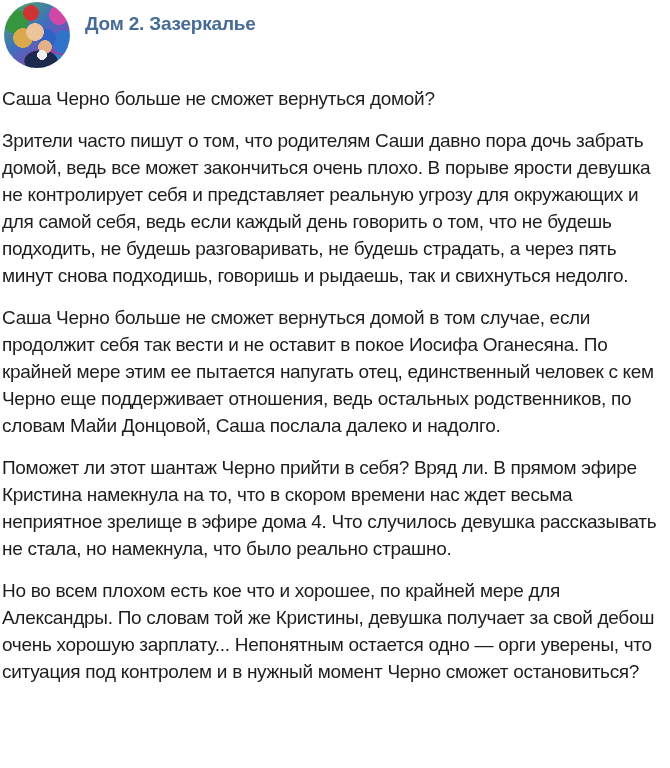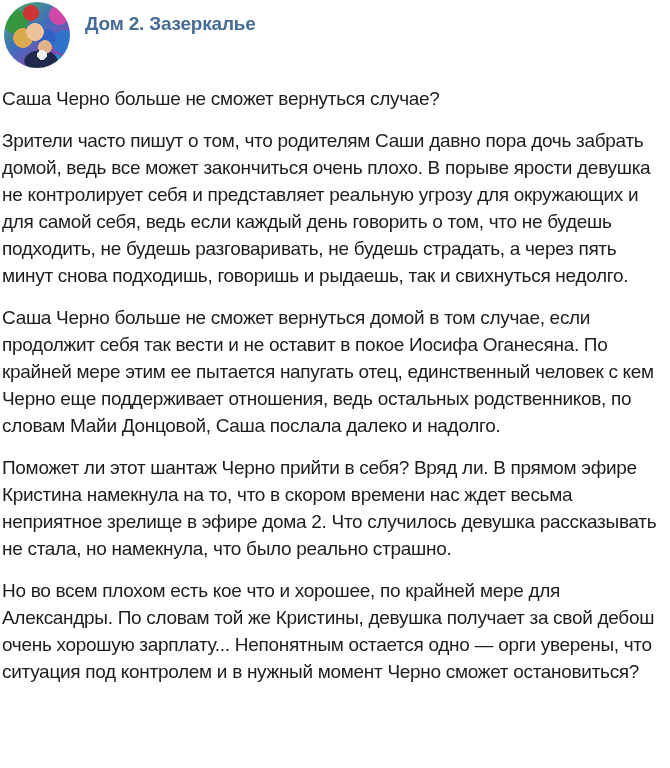--- a/index.html
+++ b/index.html
@@ -71,19 +71,19 @@
 </style>
 </head>
 <body>
 
 <div class="post">
   <div class="post-header">
     <div class="avatar"></div>
     <div class="group-name">Дом 2. Зазеркалье</div>
   </div>
   <div class="post-body">
-    <p>Саша Черно больше не сможет вернуться случае?</p>
+    <p>Саша Черно больше не сможет вернуться домой?</p>
     <p>Зрители часто пишут о том, что родителям Саши давно пора дочь забрать домой, ведь все может закончиться очень плохо. В порыве ярости девушка не контролирует себя и представляет реальную угрозу для окружающих и для самой себя, ведь если каждый день говорить о том, что не будешь подходить, не будешь разговаривать, не будешь страдать, а через пять минут снова подходишь, говоришь и рыдаешь, так и свихнуться недолго.</p>
     <p>Саша Черно больше не сможет вернуться домой в том случае, если продолжит себя так вести и не оставит в покое Иосифа Оганесяна. По крайней мере этим ее пытается напугать отец, единственный человек с кем Черно еще поддерживает отношения, ведь остальных родственников, по словам Майи Донцовой, Саша послала далеко и надолго.</p>
-    <p>Поможет ли этот шантаж Черно прийти в себя? Вряд ли. В прямом эфире Кристина намекнула на то, что в скором времени нас ждет весьма неприятное зрелище в эфире дома 2. Что случилось девушка рассказывать не стала, но намекнула, что было реально страшно.</p>
+    <p>Поможет ли этот шантаж Черно прийти в себя? Вряд ли. В прямом эфире Кристина намекнула на то, что в скором времени нас ждет весьма неприятное зрелище в эфире дома 4. Что случилось девушка рассказывать не стала, но намекнула, что было реально страшно.</p>
     <p>Но во всем плохом есть кое что и хорошее, по крайней мере для Александры. По словам той же Кристины, девушка получает за свой дебош очень хорошую зарплату... Непонятным остается одно — орги уверены, что ситуация под контролем и в нужный момент Черно сможет остановиться?</p>
   </div>
 </div>
 
 </body></html>

